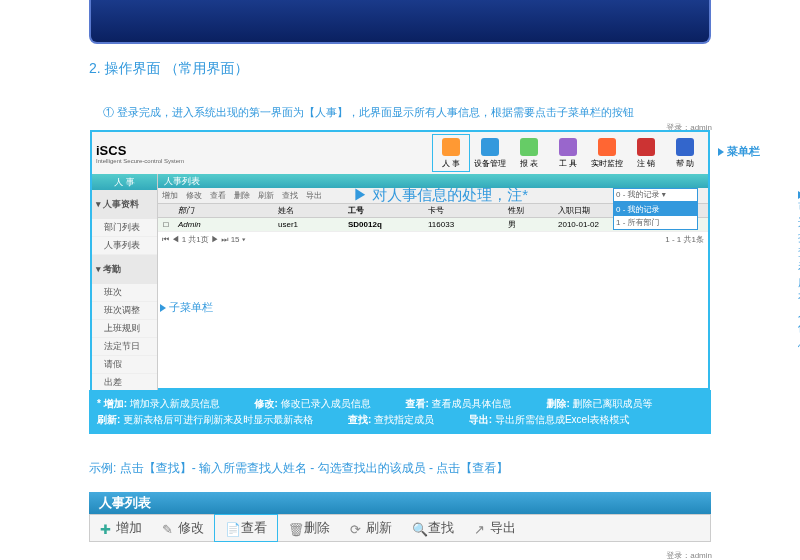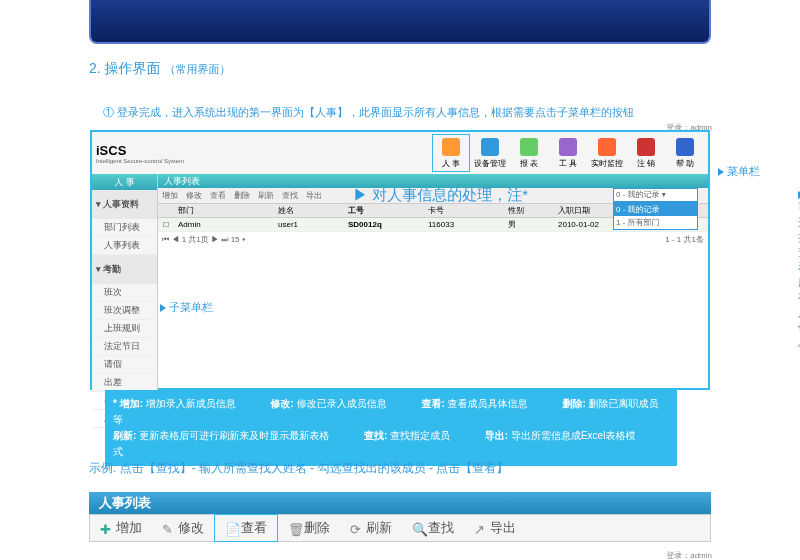--- a/index.html
+++ b/index.html
@@ -1,19 +1,19 @@
 <!DOCTYPE html>
 <html><head>
 <meta charset="utf-8">
 <style>
 * { margin: 0; padding: 0; box-sizing: border-box; font-family: "Microsoft YaHei", Arial, sans-serif; }
 body { background: #fff; width: 800px; height: 560px; position: relative; overflow: hidden; }
 .banner-top { position: absolute; top: 0; left: 89px; width: 622px; height: 44px; background: linear-gradient(#1a3a8a, #0a2060); border-radius: 0 0 8px 8px; border: 2px solid #5a7ad0; border-top: none; }
 .section-title { position: absolute; top: 60px; left: 89px; font-size: 14px; color: #3399dd; }
-.section-title small { font-size: 11px; text-align: center; }
+.section-title small { font-size: 14px; text-align: center; }
 .desc-line { position: absolute; top: 105px; left: 103px; font-size: 11px; color: #3399dd; }
 .app-window { position: absolute; top: 130px; left: 90px; width: 620px; height: 260px; border: 2px solid #33bbee; font-size: 10px; }
 .app-header { height: 42px; background: #f5f5f5; display: flex; align-items: center; padding: 0 4px; position: relative; }
 .logo-block { display: flex; align-items: center; gap: 4px; }
 .logo-icon { width: 24px; height: 24px; border-radius: 50%; background: #3399dd; position: relative; }
 .logo-text { font-size: 11px; font-weight: bold; color: #333; }
 .logo-sub { font-size: 7px; color: #666; }
 .iscs { font-size: 13px; font-weight: bold; }
 .iscs-sub { font-size: 6px; color: #666; }
 .menu-bar { position: absolute; right: 4px; top: 2px; display: flex; gap: 1px; }
@@ -38,31 +38,31 @@
 .toolbar-strip { height: 16px; background: #f0f0f0; border-bottom: 1px solid #ccc; display: flex; align-items: center; padding: 0 4px; gap: 8px; font-size: 8px; color: #666; position: relative; }
 .toolbar-note { position: absolute; left: 195px; color: #3399dd; font-size: 15px; }
 .filter-dd { position: absolute; right: 10px; top: 0; width: 85px; height: 14px; background: #fff; border: 1px solid #3399dd; font-size: 8px; padding: 0 2px; }
 .dd-pop { position: absolute; right: 10px; top: 14px; width: 85px; background: #fff; border: 1px solid #3399dd; font-size: 8px; z-index: 10; }
 .dd-opt { padding: 1px 2px; }
 .dd-opt.sel { background: #3399dd; color: #fff; }
 .table { font-size: 8px; }
 .thead-row { display: flex; background: #e8e8e8; border-bottom: 1px solid #ccc; height: 14px; align-items: center; }
 .th, .td { padding: 0 4px; }
 .c0 { width: 16px; text-align: center; }
-.c1 { width: 100px; }
+.c1 { width: 100px; font-style: italic; }
 .c2 { width: 70px; }
 .c3 { width: 80px; font-weight: bold; }
 .c4 { width: 80px; }
 .c5 { width: 50px; }
 .c6 { width: 80px; }
 .tbody-row { display: flex; height: 14px; align-items: center; border-bottom: 1px solid #eee; }
 .alt { background: #eef6ee; }
 .pager { font-size: 8px; color: #666; padding: 2px 4px; display: flex; justify-content: space-between; }
 .annotation { position: absolute; font-size: 11px; color: #3399dd; }
-.help-bar { position: absolute; top: 390px; left: 89px; width: 572px; background: #33bbee; color: #fff; padding: 6px 8px; font-size: 10px; line-height: 1.6; margin-left: 16px; }
+.help-bar { position: absolute; top: 390px; left: 89px; width: 622px; background: #33bbee; color: #fff; padding: 6px 8px; font-size: 10px; line-height: 1.6; }
 .help-bar span { margin-right: 16px; }
 .example { position: absolute; top: 460px; left: 89px; font-size: 12px; color: #3399dd; }
 .bottom-panel { position: absolute; top: 492px; left: 89px; width: 622px; }
 .bottom-tab { background: linear-gradient(#44aadd, #2288bb); color: #fff; height: 22px; font-size: 13px; padding: 0 10px; line-height: 22px; font-weight: bold; }
 .bottom-toolbar { height: 28px; background: #f5f5f5; border: 1px solid #ccc; display: flex; align-items: center; font-size: 13px; color: #555; }
 .tb-btn { padding: 0 10px; height: 28px; display: flex; align-items: center; gap: 4px; }
 .tb-btn.hl { border: 1px solid #33bbee; }
 .tb-ico { width: 12px; height: 12px; display: inline-block; }
 .ico-add { color: #3a9; }
 .ico-edit { color: #888; }
@@ -186,21 +186,21 @@
         </div>
         <div class="pager">
           <span>⏮ ◀ 1 共1页 ▶ ⏭ 15 ▾</span>
           <span>1 - 1 共1条</span>
         </div>
       </div>
     </div>
   </div>
 </div>
 
-<div class="annotation" style="top:164px; left:718px;"><span class="arrow-right"></span> <span>菜单栏</span></div>
+<div class="annotation" style="top:144px; left:718px;font-weight:bold;"><span class="arrow-right"></span> <span>菜单栏</span></div>
 <div class="annotation" style="top:188px; left:756px;margin-left:42px;"><span class="arrow-right"></span> <span>可选择查看所有人信息</span></div>
 <div class="annotation" style="top:300px; left:160px;"><span class="arrow-right"></span> <span>子菜单栏</span></div>
 
 <div class="help-bar">
   <span><b>* 增加:</b> <span>增加录入新成员信息</span></span>
   <span><b>修改:</b> <span>修改已录入成员信息</span></span>
   <span><b>查看:</b> <span>查看成员具体信息</span></span>
   <span><b>删除:</b> <span>删除已离职成员等</span></span><br>
   <span><b>刷新:</b> <span>更新表格后可进行刷新来及时显示最新表格</span></span>
   <span><b>查找:</b> <span>查找指定成员</span></span>

